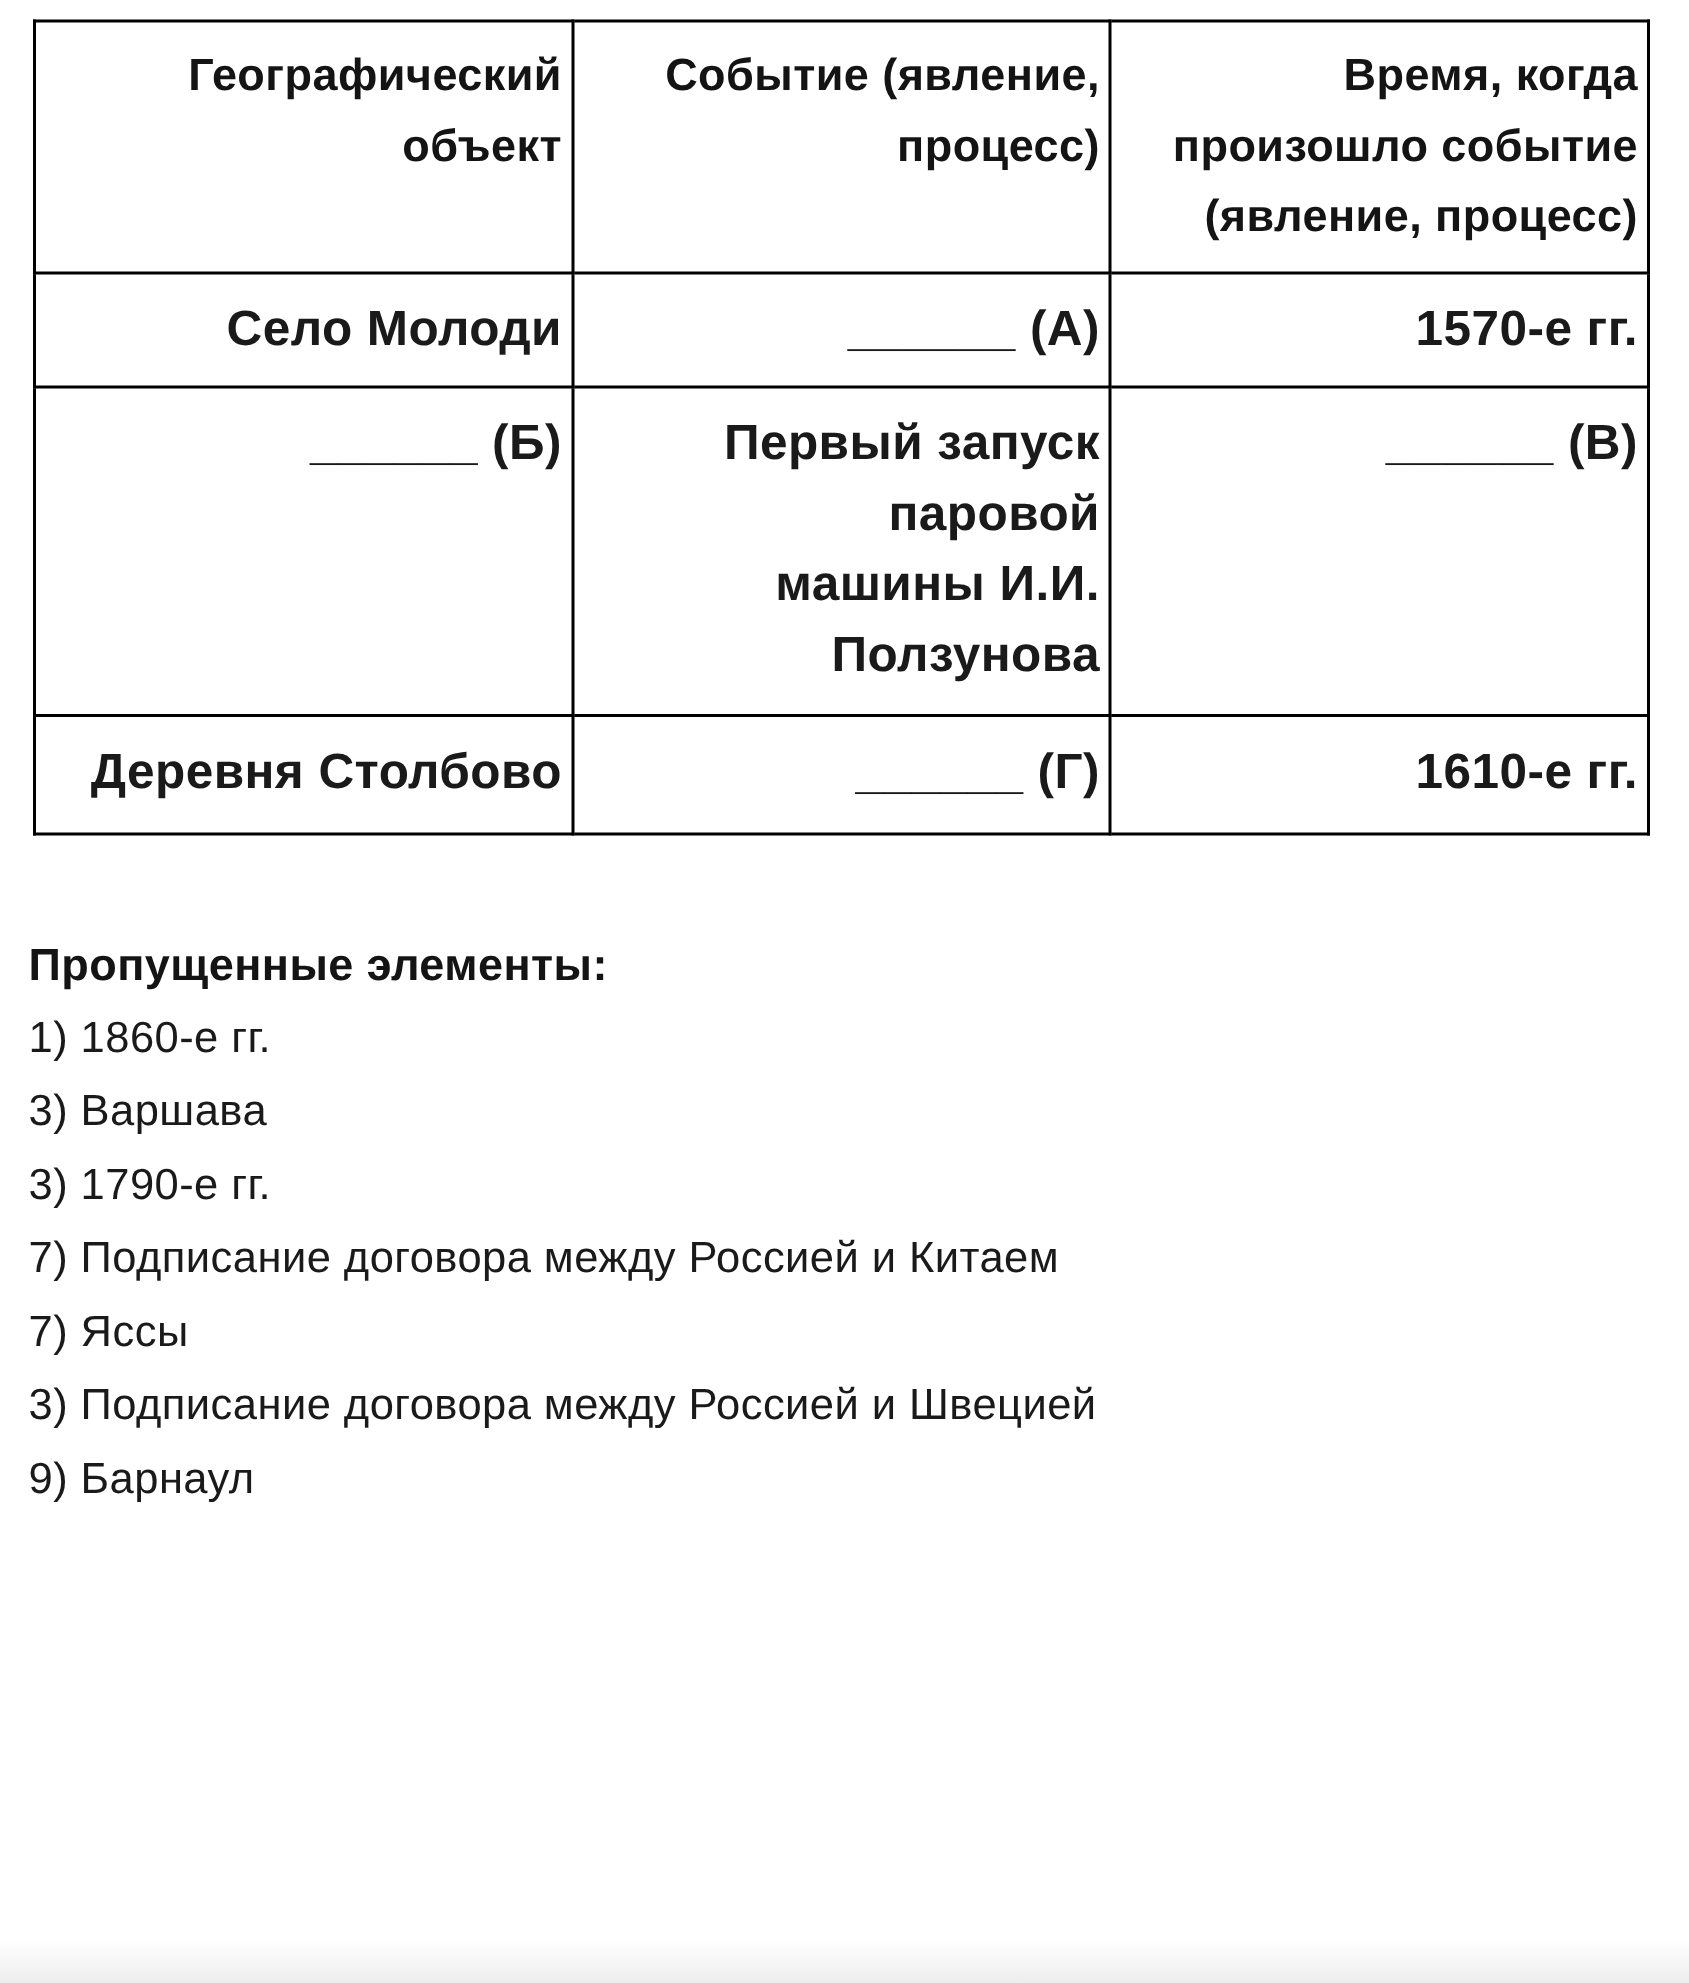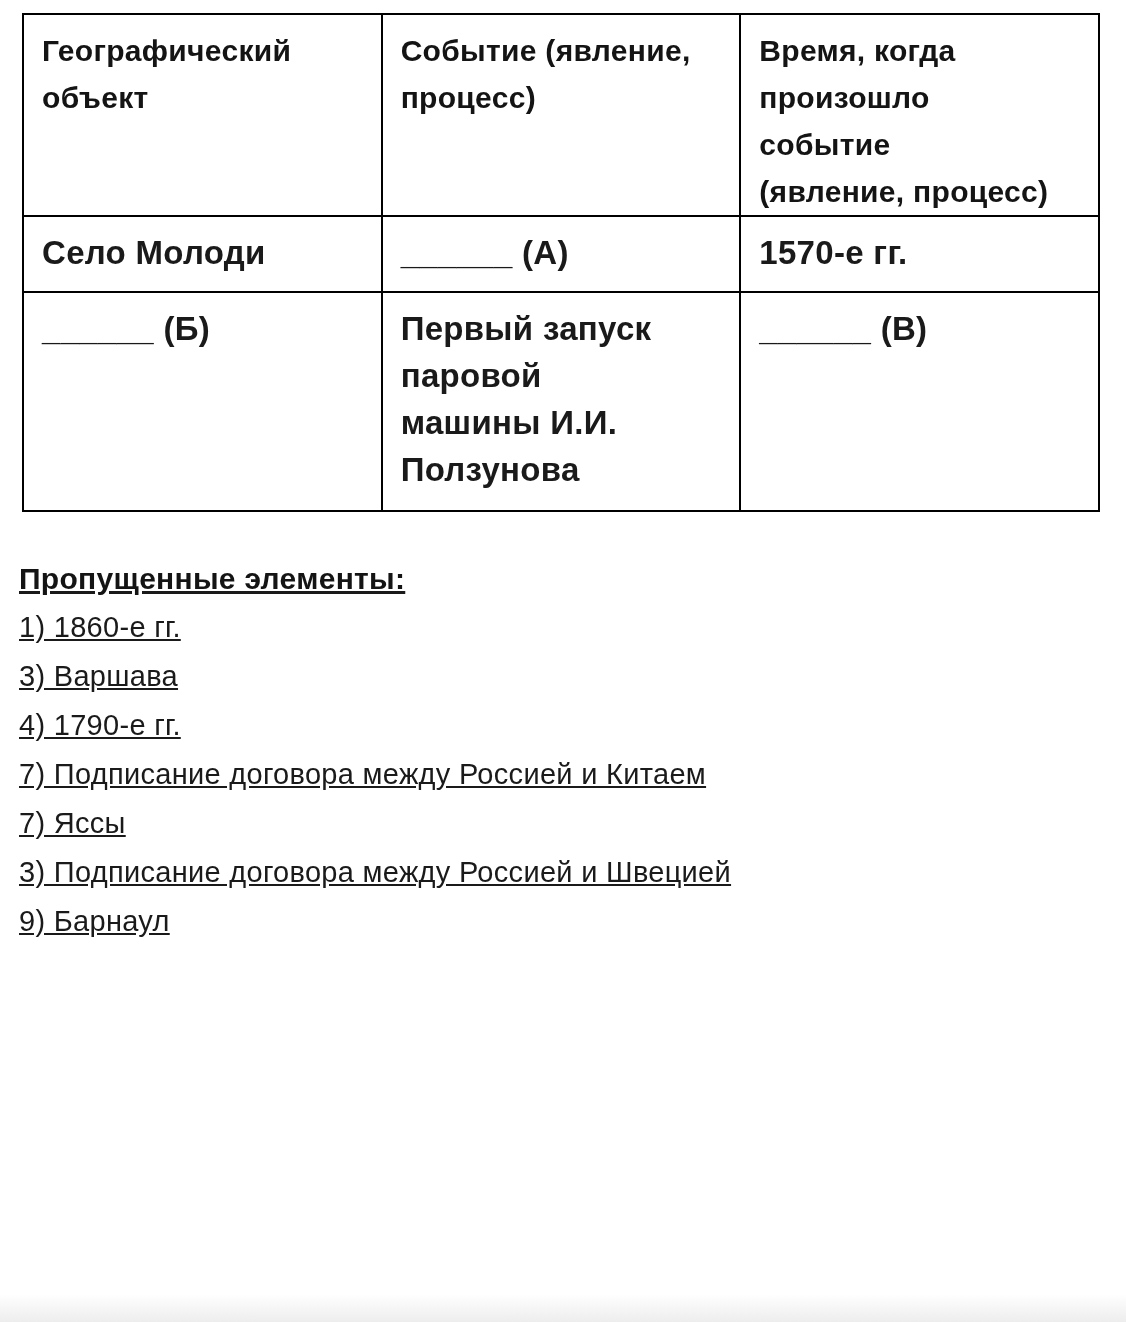--- a/index.html
+++ b/index.html
@@ -21,22 +21,22 @@
   }
   table.match-table {
     border-collapse: collapse;
     table-layout: fixed;
     width: 1078px;
   }
   .match-table th,
   .match-table td {
     border: 2px solid #000000;
     vertical-align: top;
-    text-align: left;
-    padding: 12px 30px 0 18px;
+    text-align: right;
+    padding: 12px 6px 0 18px;
     white-space: pre-line;
     box-sizing: border-box;
     letter-spacing: 0.3px;
   }
   .match-table th {
     font-size: 30px;
     font-weight: bold;
     line-height: 47px;
     color: #141414;
   }
@@ -45,23 +45,22 @@
     font-weight: bold;
     line-height: 47px;
   }
   tr.row-head { height: 168px; }
   tr.row-1 { height: 76px; }
   tr.row-2 { height: 219px; margin-top: 42px; }
   tr.row-3 { height: 79px; }
   tr.row-4 { height: 220px; }
 
   .missing {
-    margin-top: 42px;
+    margin-top: 62px;
     margin-left: -3px;
-    text-decoration: underline;
   }
   .missing-title {
     font-size: 30px;
     font-weight: bold;
     line-height: 49px;
     color: #141414;
     letter-spacing: 0.3px;
   }
   .missing-item {
     font-size: 29px;
@@ -102,28 +101,33 @@
         <td>1570-е гг.</td>
       </tr>
       <tr class="row-2">
         <td>______ (Б)</td>
         <td>Первый запуск
 паровой
 машины И.И.
 Ползунова</td>
         <td>______ (В)</td>
       </tr>
+      <tr class="row-3">
+        <td>Деревня Столбово</td>
+        <td>______ (Г)</td>
+        <td>1610-е гг.</td>
+      </tr>
     </tbody>
   </table>
 
   <div class="missing">
     <div class="missing-title">Пропущенные элементы:</div>
     <div class="missing-item">1) 1860-е гг.</div>
     <div class="missing-item">3) Варшава</div>
-    <div class="missing-item">4) 1790-е гг.</div>
+    <div class="missing-item">3) 1790-е гг.</div>
     <div class="missing-item">7) Подписание договора между Россией и Китаем</div>
     <div class="missing-item">7) Яссы</div>
     <div class="missing-item">3) Подписание договора между Россией и Швецией</div>
     <div class="missing-item">9) Барнаул</div>
   </div>
 
 </div>
 
 <div class="bottom-fade"></div>
 

